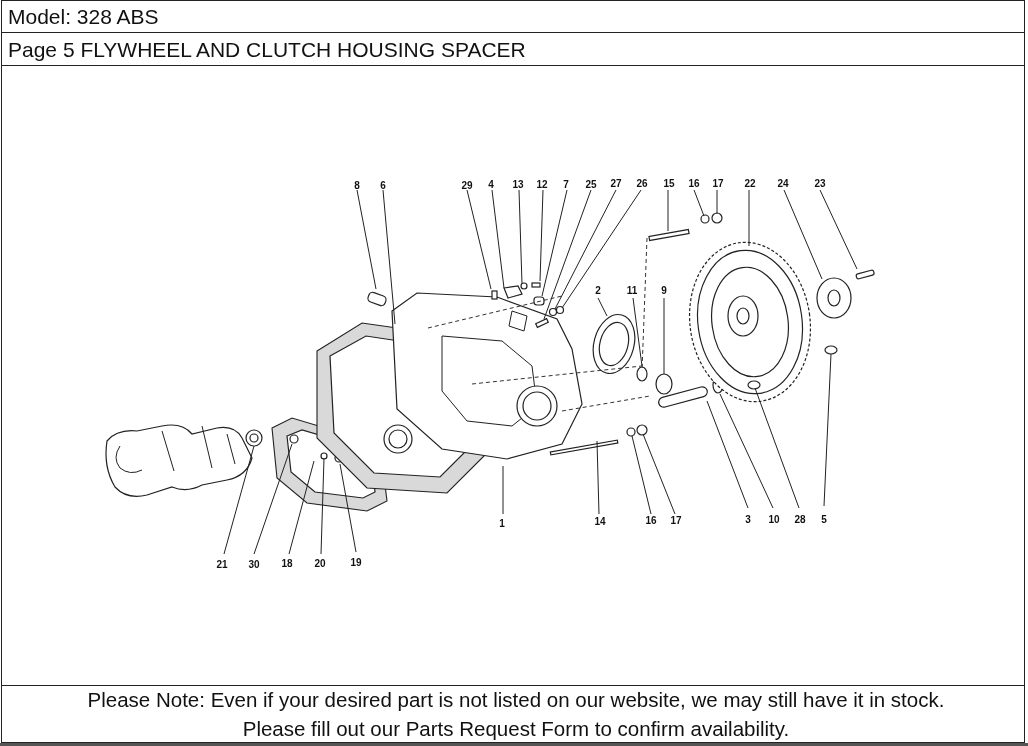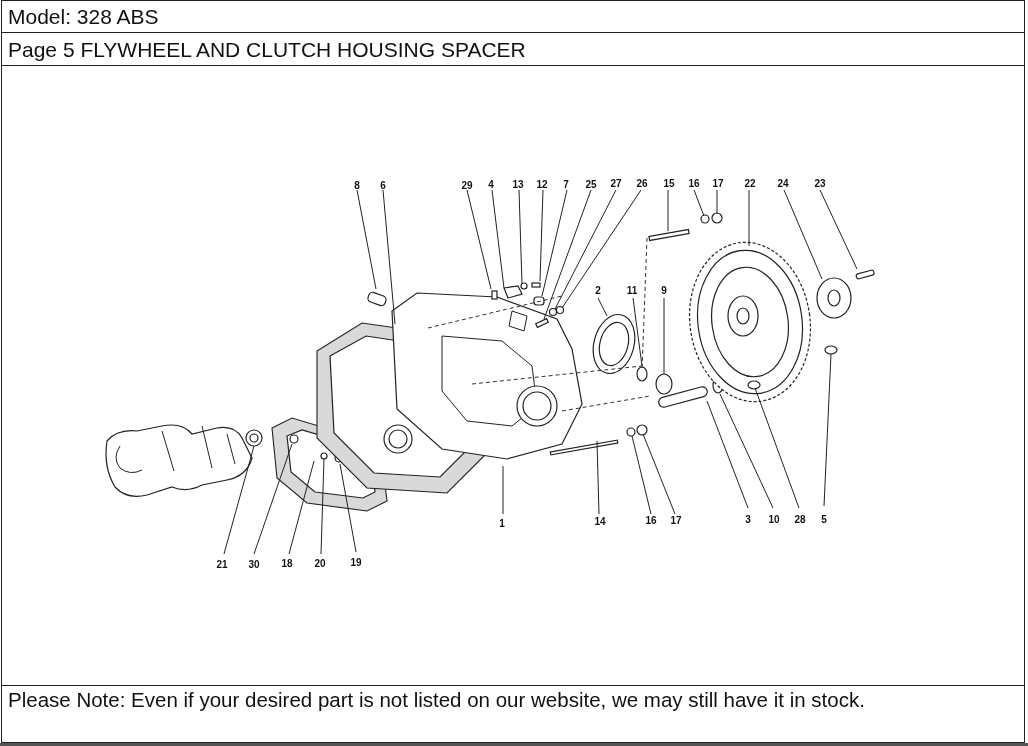--- a/index.html
+++ b/index.html
@@ -8,21 +8,21 @@
   .frame { position: absolute; left: 1px; top: 0; width: 1024px; height: 743px;
            border: 1px solid #222; border-top: none; box-sizing: border-box; }
   .row { position: absolute; left: 0; right: 0; border-bottom: 1.5px solid #222;
          box-sizing: border-box; padding-left: 6px; font-size: 21px; line-height: 32px;
          white-space: nowrap; }
   .row-model { top: 0; height: 33px; border-top: 1px solid #222; }
   .row-page { top: 33px; height: 33px; line-height: 34px; }
   .diagram-area { position: absolute; left: 0; right: 0; top: 66px; height: 619px;
                   border-bottom: 1.5px solid #222; }
   .note { position: absolute; left: 0; right: 0; top: 685px; height: 58px;
-          padding-left: 6px; font-size: 20.5px; line-height: 29px; white-space: nowrap; }
+          padding-left: 6px; font-size: 20.5px; line-height: 29px; white-space: nowrap; text-align: center; }
   .bottom-bar { position: absolute; left: 0; right: 0; top: 743px; height: 3px; background: #555; }
   svg { position: absolute; left: 0; top: 0; }
   .callout { font-family: "Liberation Sans", sans-serif; font-weight: bold; font-size: 10px; fill: #111; }
   .ln { stroke: #222; stroke-width: 1; fill: none; }
   .part { stroke: #222; stroke-width: 1.2; fill: #fff; }
   .gasket { stroke: #222; stroke-width: 1.1; fill: #d9d9d9; }
   .dash { stroke: #333; stroke-width: 1; stroke-dasharray: 4 3; fill: none; }
 </style>
 </head>
 <body>
@@ -184,15 +184,16 @@
         <text class="callout" x="746" y="457" text-anchor="middle">3</text>
         <text class="callout" x="772" y="457" text-anchor="middle">10</text>
         <text class="callout" x="798" y="457" text-anchor="middle">28</text>
         <text class="callout" x="822" y="457" text-anchor="middle">5</text>
       </g>
     </svg>
   </div>
 
   <div class="note">
     <div>Please Note: Even if your desired part is not listed on our website, we may still have it in stock.</div>
+    <div>Please fill out our Parts Request Form to confirm availability.</div>
   </div>
 </div>
 <div class="bottom-bar"></div>
 
 </body></html>

